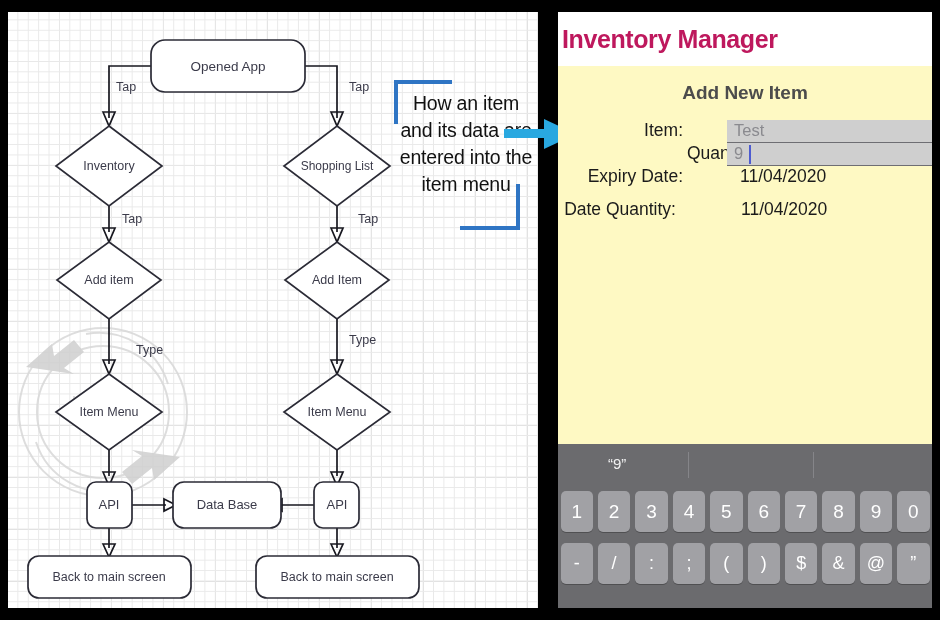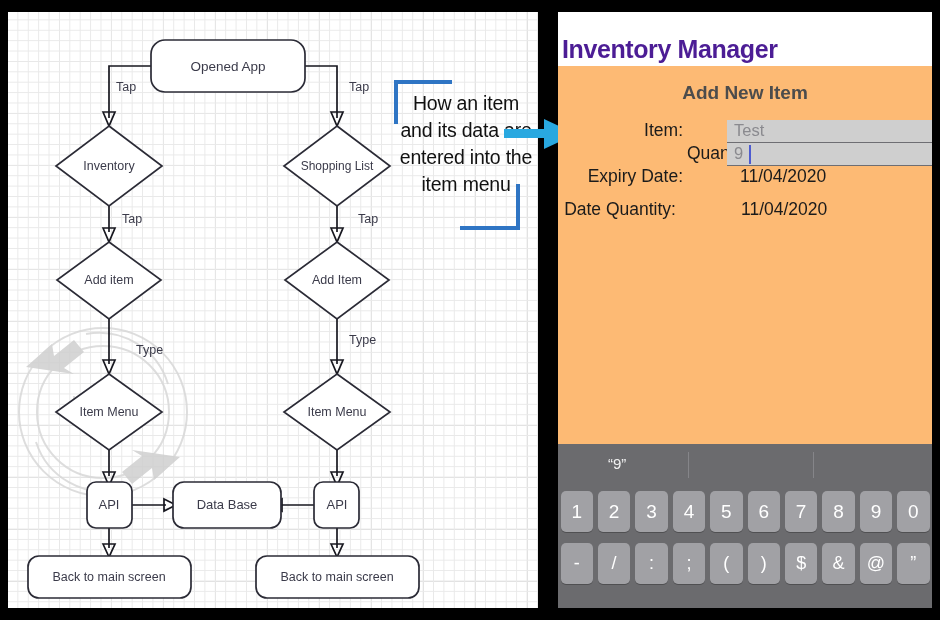--- a/index.html
+++ b/index.html
@@ -62,24 +62,24 @@
   
   #phone{
     position:absolute;left:558px;top:12px;width:374px;height:596px;
     background:#ebebeb;overflow:hidden;
   }
   #phone-titlebar{
     position:absolute;left:0;top:0;width:374px;height:54px;background:#ffffff;
   }
   #phone-title{
     position:absolute;left:4px;top:13px;
-    font-size:25px;font-weight:bold;color:#4c1d95;letter-spacing:-0.4px;margin-top:10px;
+    font-size:25px;font-weight:bold;color:#be185d;letter-spacing:-0.4px;
   }
   #phone-body{
-    position:absolute;left:0;top:54px;width:374px;height:378px;background:#fdba74;
+    position:absolute;left:0;top:54px;width:374px;height:378px;background:#fef9c3;
   }
   #section-title{
     position:absolute;left:0;top:16px;width:374px;text-align:center;
     font-size:19px;font-weight:bold;color:#4c4c4c;
   }
   .form-row{position:absolute;height:26px;}
   .form-label{
     position:absolute;right:0;top:0;
     font-size:17.5px;color:#1b1b1b;white-space:nowrap;
   }

